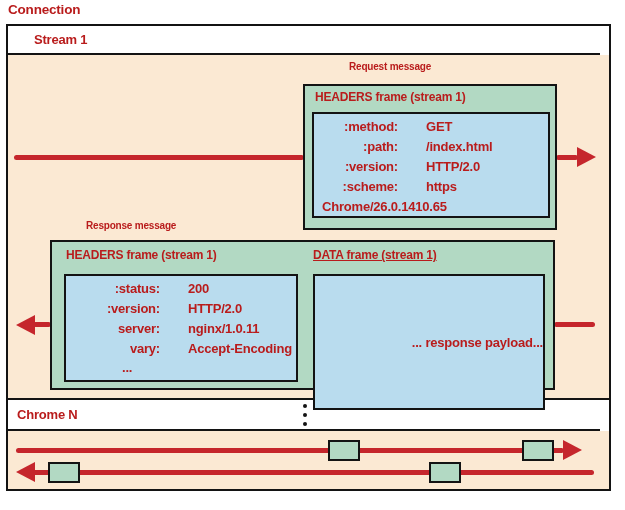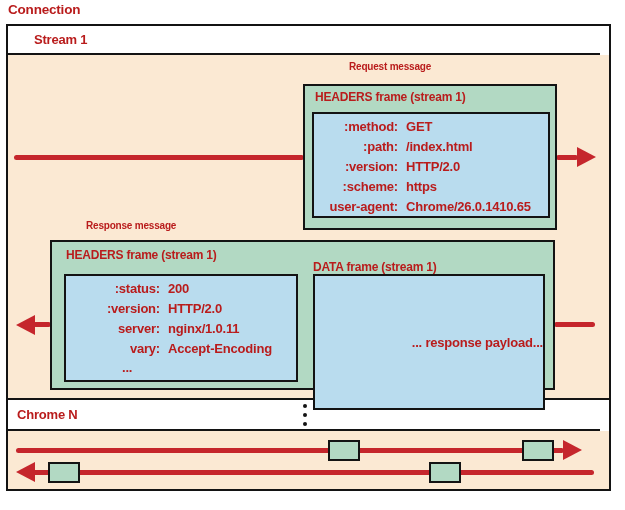--- a/index.html
+++ b/index.html
@@ -45,21 +45,21 @@
   .msg-label { font-size:10px;margin-left:40px; }
 
   .frame-green {
     background:#b2d9c3; border:2px solid #131313; box-sizing:border-box;
   }
   .frame-title { font-size:12px; }
   .frame-blue {
     background:#b9dcee; border:2px solid #131313; box-sizing:border-box;
   }
   .hdr-rows { padding-top:3px; }
-  .hdr-row { display:flex; height:20px; line-height:20px; }
+  .hdr-row { display:flex; height:20px; line-height:20px;gap:20px; }
   .hdr-key { width:84px; text-align:right; white-space:pre; }
   .hdr-key-resp { width:94px; text-align:right; white-space:pre; }
   .hdr-val { margin-left:8px; white-space:pre; }
   .hdr-ellipsis { padding-left:56px; height:20px; line-height:18px; }
 
   .payload-box { display:flex; align-items:center; justify-content:center; }
 
   .mini-box { width:32px; height:21px; background:#b2d9c3;
     border:2px solid #131313; box-sizing:border-box; }
 </style>
@@ -108,21 +108,20 @@
         </div>
         <div class="hdr-row">
           <span class="hdr-key">:version:</span>
           <span class="hdr-val">HTTP/2.0</span>
         </div>
         <div class="hdr-row">
           <span class="hdr-key">:scheme:</span>
           <span class="hdr-val">https</span>
         </div>
         <div class="hdr-row">
-          <span class="hdr-key">user-agent:</span>
           <span class="hdr-val">Chrome/26.0.1410.65</span>
         </div>
       </div>
     </div>
   </div>
 
   <div class="abs head-left" style="left:16px; top:315px;"></div>
   <div class="abs redline" style="left:33px; top:322px; width:18px;"></div>
   <div class="abs redline" style="left:554px; top:322px; width:41px;"></div>
 
@@ -144,21 +143,21 @@
           <span class="hdr-key-resp">server:</span>
           <span class="hdr-val">nginx/1.0.11</span>
         </div>
         <div class="hdr-row">
           <span class="hdr-key-resp">vary:</span>
           <span class="hdr-val">Accept-Encoding</span>
         </div>
         <div class="hdr-ellipsis">...</div>
       </div>
     </div>
-    <div class="frame-title" style="position:absolute; left:261px; top:18px;">DATA frame (stream 1)</div>
+    <div class="frame-title" style="position:absolute; left:261px; top:6px;text-decoration:underline;">DATA frame (stream 1)</div>
     <div class="frame-blue payload-box" style="position:absolute; left:261px; top:32px; width:232px; height:136px;justify-content:flex-end;">
       <span>... response payload...</span>
     </div>
   </div>
 
   <div class="abs redline" style="left:16px; top:448px; width:548px;"></div>
   <div class="abs head-right" style="left:563px; top:440px;"></div>
   <div class="abs mini-box" style="left:328px; top:440px;"></div>
   <div class="abs mini-box" style="left:522px; top:440px;"></div>
 

